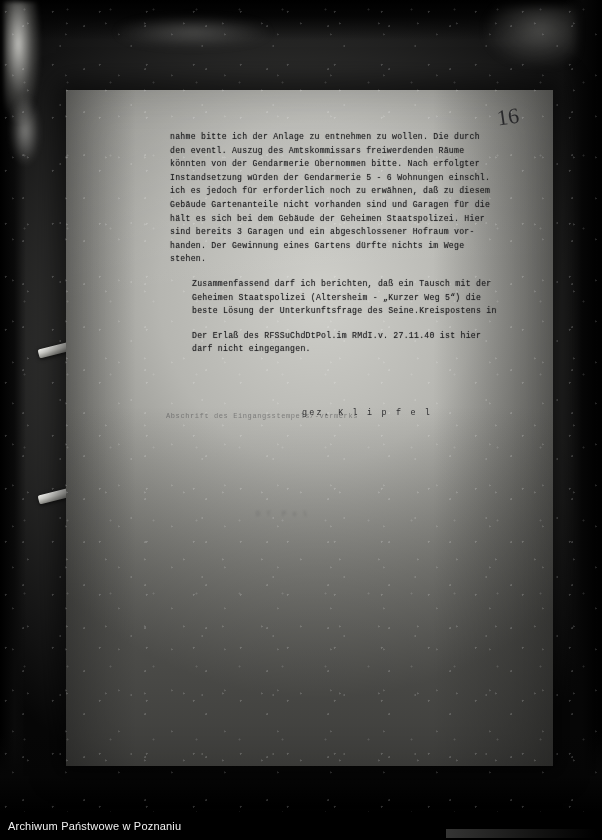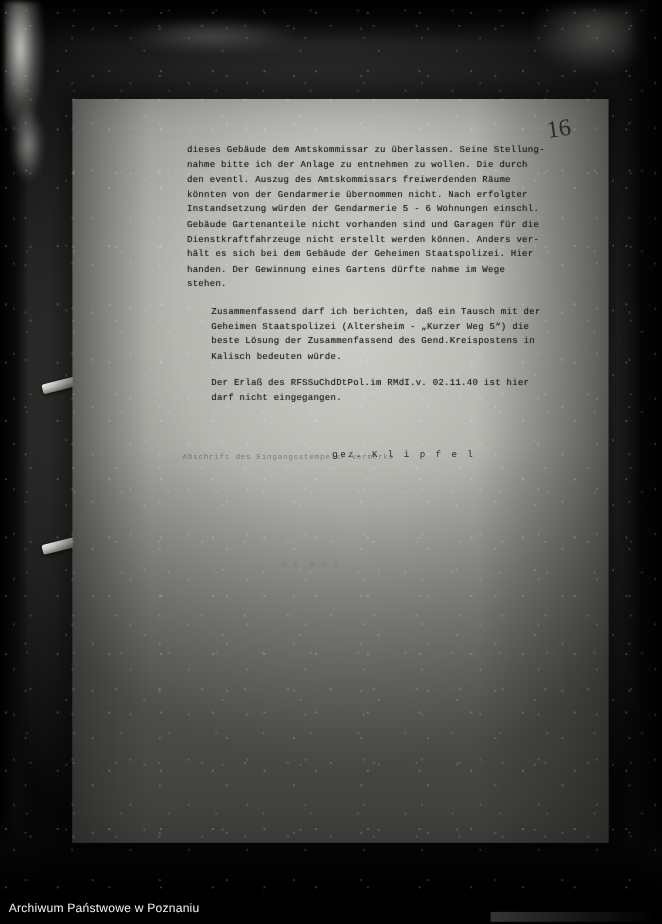--- a/index.html
+++ b/index.html
@@ -252,39 +252,38 @@
   <div class="scratch" style="left:170px; top:664px; width:120px; transform:rotate(.6deg); opacity:.22;"></div>
 
   <div class="sheet">
     <div class="sheet-rightshade"></div>
     <div class="sheet-leftshade"></div>
 
     <div class="page-number">16</div>
 
     <div class="typed">
       <p>
-        <span class="line">dieses Gebäude dem Amtskommissar zu überlassen. Seine Stellung-</span>
         <span class="line">nahme bitte ich der Anlage zu entnehmen zu wollen. Die durch</span>
         <span class="line">den eventl. Auszug des Amtskommissars freiwerdenden Räume</span>
-        <span class="line">könnten von der Gendarmerie übernommen nicht. Nach erfolgter</span>
+        <span class="line">könnten von der Gendarmerie übernommen bitte. Nach erfolgter</span>
         <span class="line">Instandsetzung würden der Gendarmerie 5 - 6 Wohnungen einschl.</span>
+        <span class="line">ich es jedoch für erforderlich noch zu erwähnen, daß zu diesem</span>
         <span class="line">Gebäude Gartenanteile nicht vorhanden sind und Garagen für die</span>
-        <span class="line">Dienstkraftfahrzeuge nicht erstellt werden können. Anders ver-</span>
         <span class="line">hält es sich bei dem Gebäude der Geheimen Staatspolizei. Hier</span>
-        <span class="line">handen. Der Gewinnung eines Gartens dürfte nahme im Wege</span>
+        <span class="line">sind bereits 3 Garagen und ein abgeschlossener Hofraum vor-</span>
+        <span class="line">handen. Der Gewinnung eines Gartens dürfte nichts im Wege</span>
         <span class="line">stehen.</span>
       </p>
       <p class="indent">
         <span class="line" style="text-indent:22px;font-family:Liberation Mono, monospace;">Zusammenfassend darf ich berichten, daß ein Tausch mit der</span>
         <span class="line">Geheimen Staatspolizei (Altersheim - „Kurzer Weg 5“) die</span>
-        <span class="line">beste Lösung der Zusammenfassend des Gend.Kreispostens in</span>
-        <span class="line">Kalisch bedeuten würde.</span>
+        <span class="line">beste Lösung der Unterkunftsfrage des Seine.Kreispostens in</span>
       </p>
       <p class="indent">
-        <span class="line" style="text-indent:22px;">Der Erlaß des RFSSuChdDtPol.im RMdI.v. 02.11.40 ist hier</span>
+        <span class="line" style="text-indent:22px;">Der Erlaß des RFSSuChdDtPol.im RMdI.v. 27.11.40 ist hier</span>
         <span class="line">darf nicht eingegangen.</span>
       </p>
     </div>
 
     <div class="ghost-stamp">Abschrift des Eingangsstempels/-vermerks</div>
     <div class="signature">gez. K l i p f e l</div>
     <div class="ghost-stamp2">D T  P o l</div>
 
     <div class="sheet-lower"></div>
   </div>

